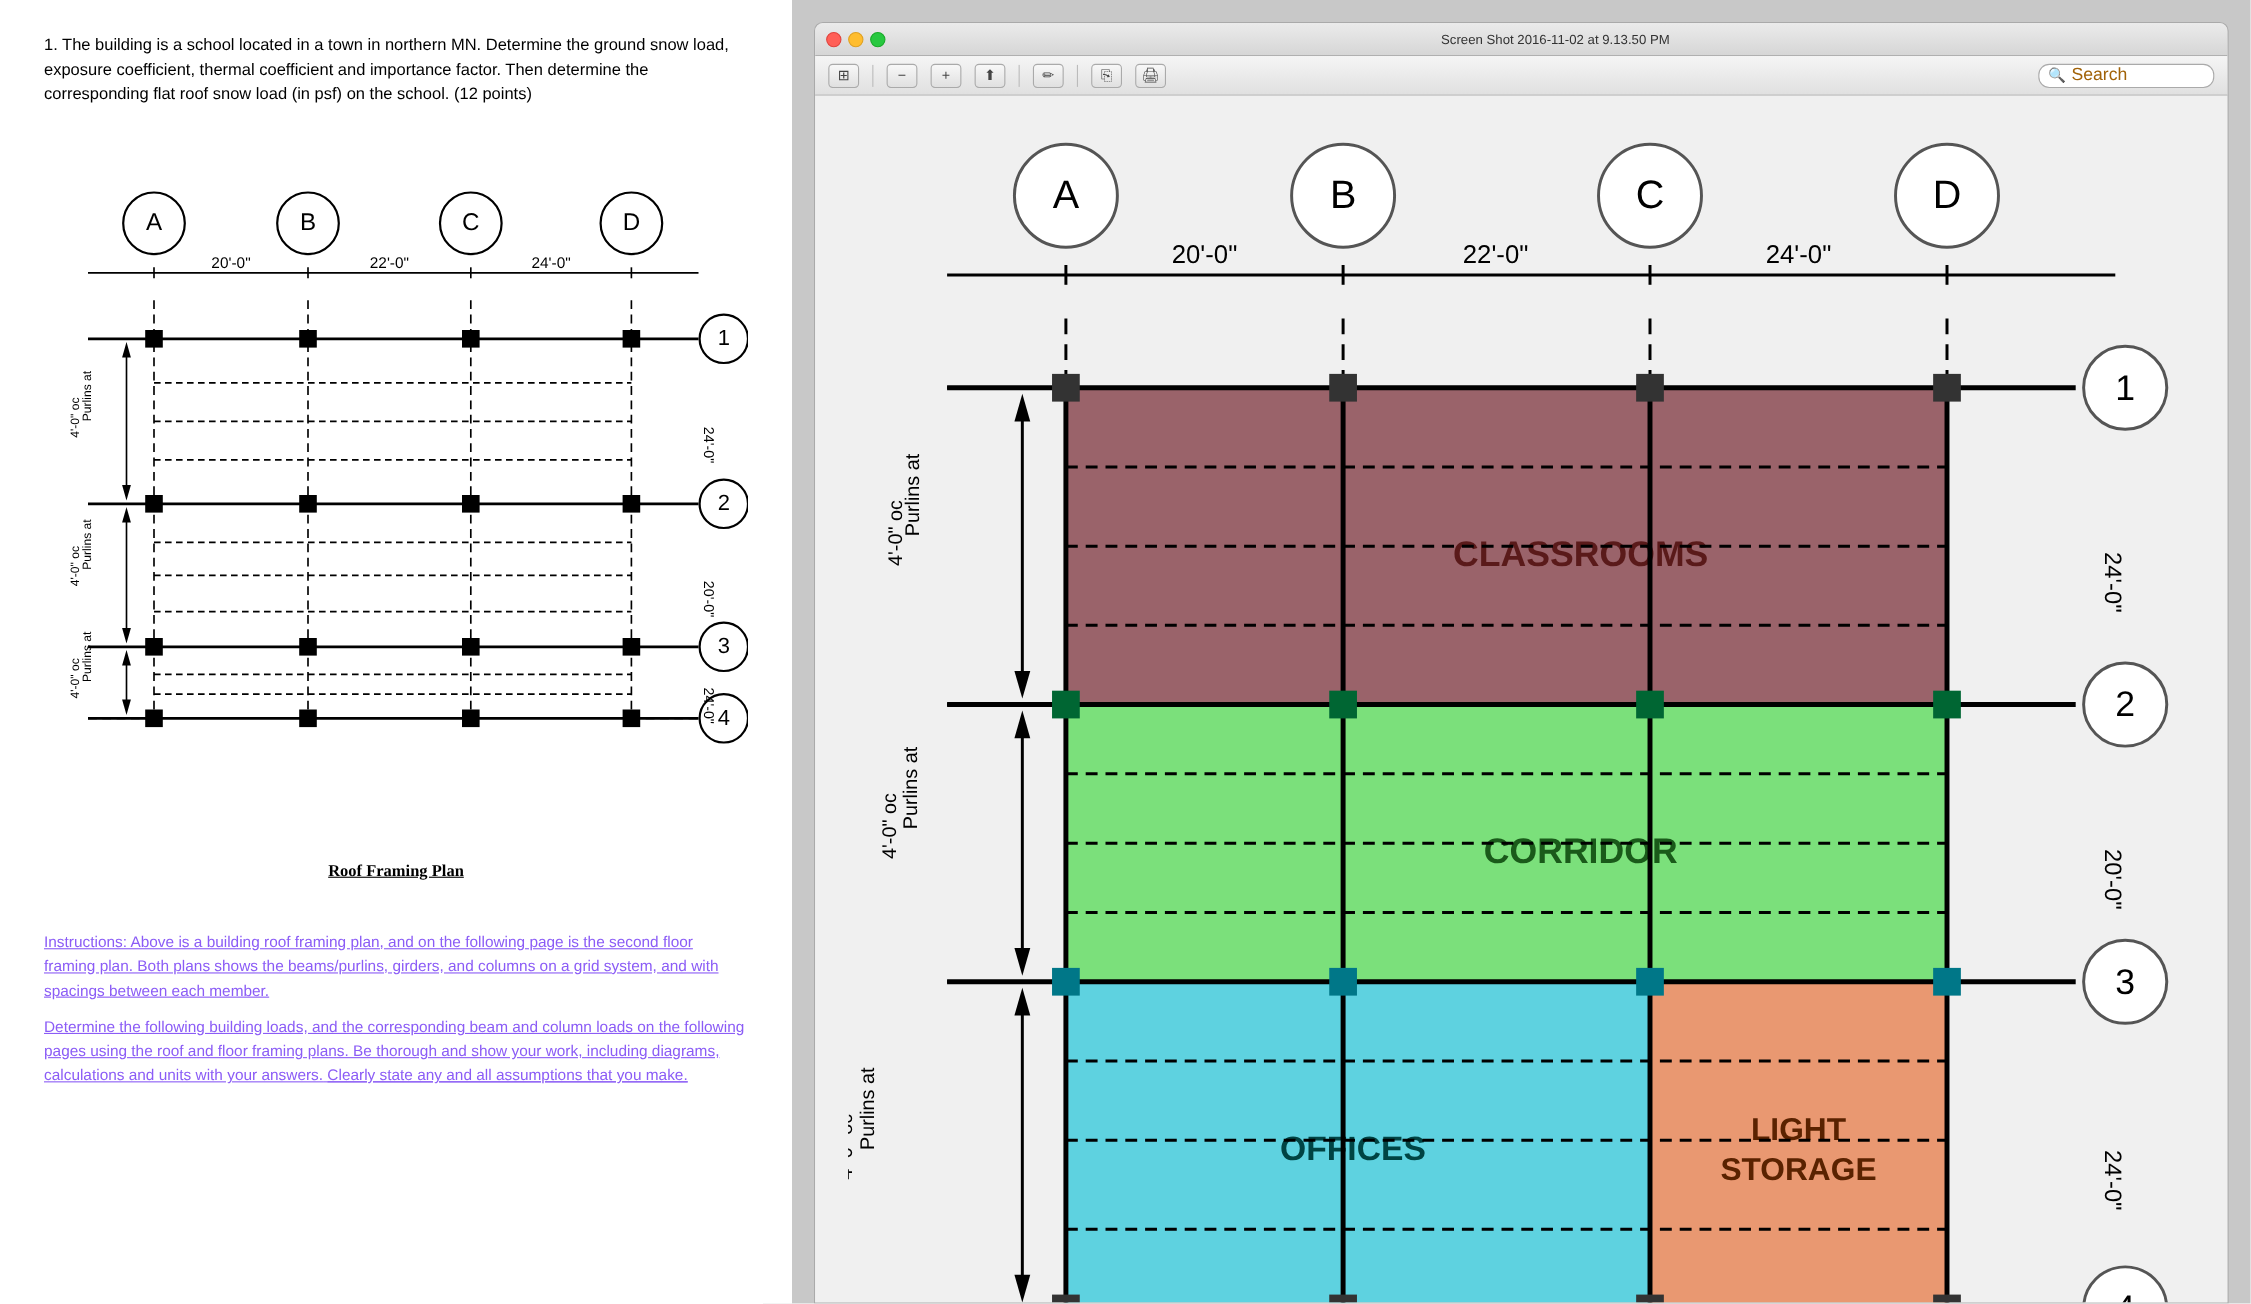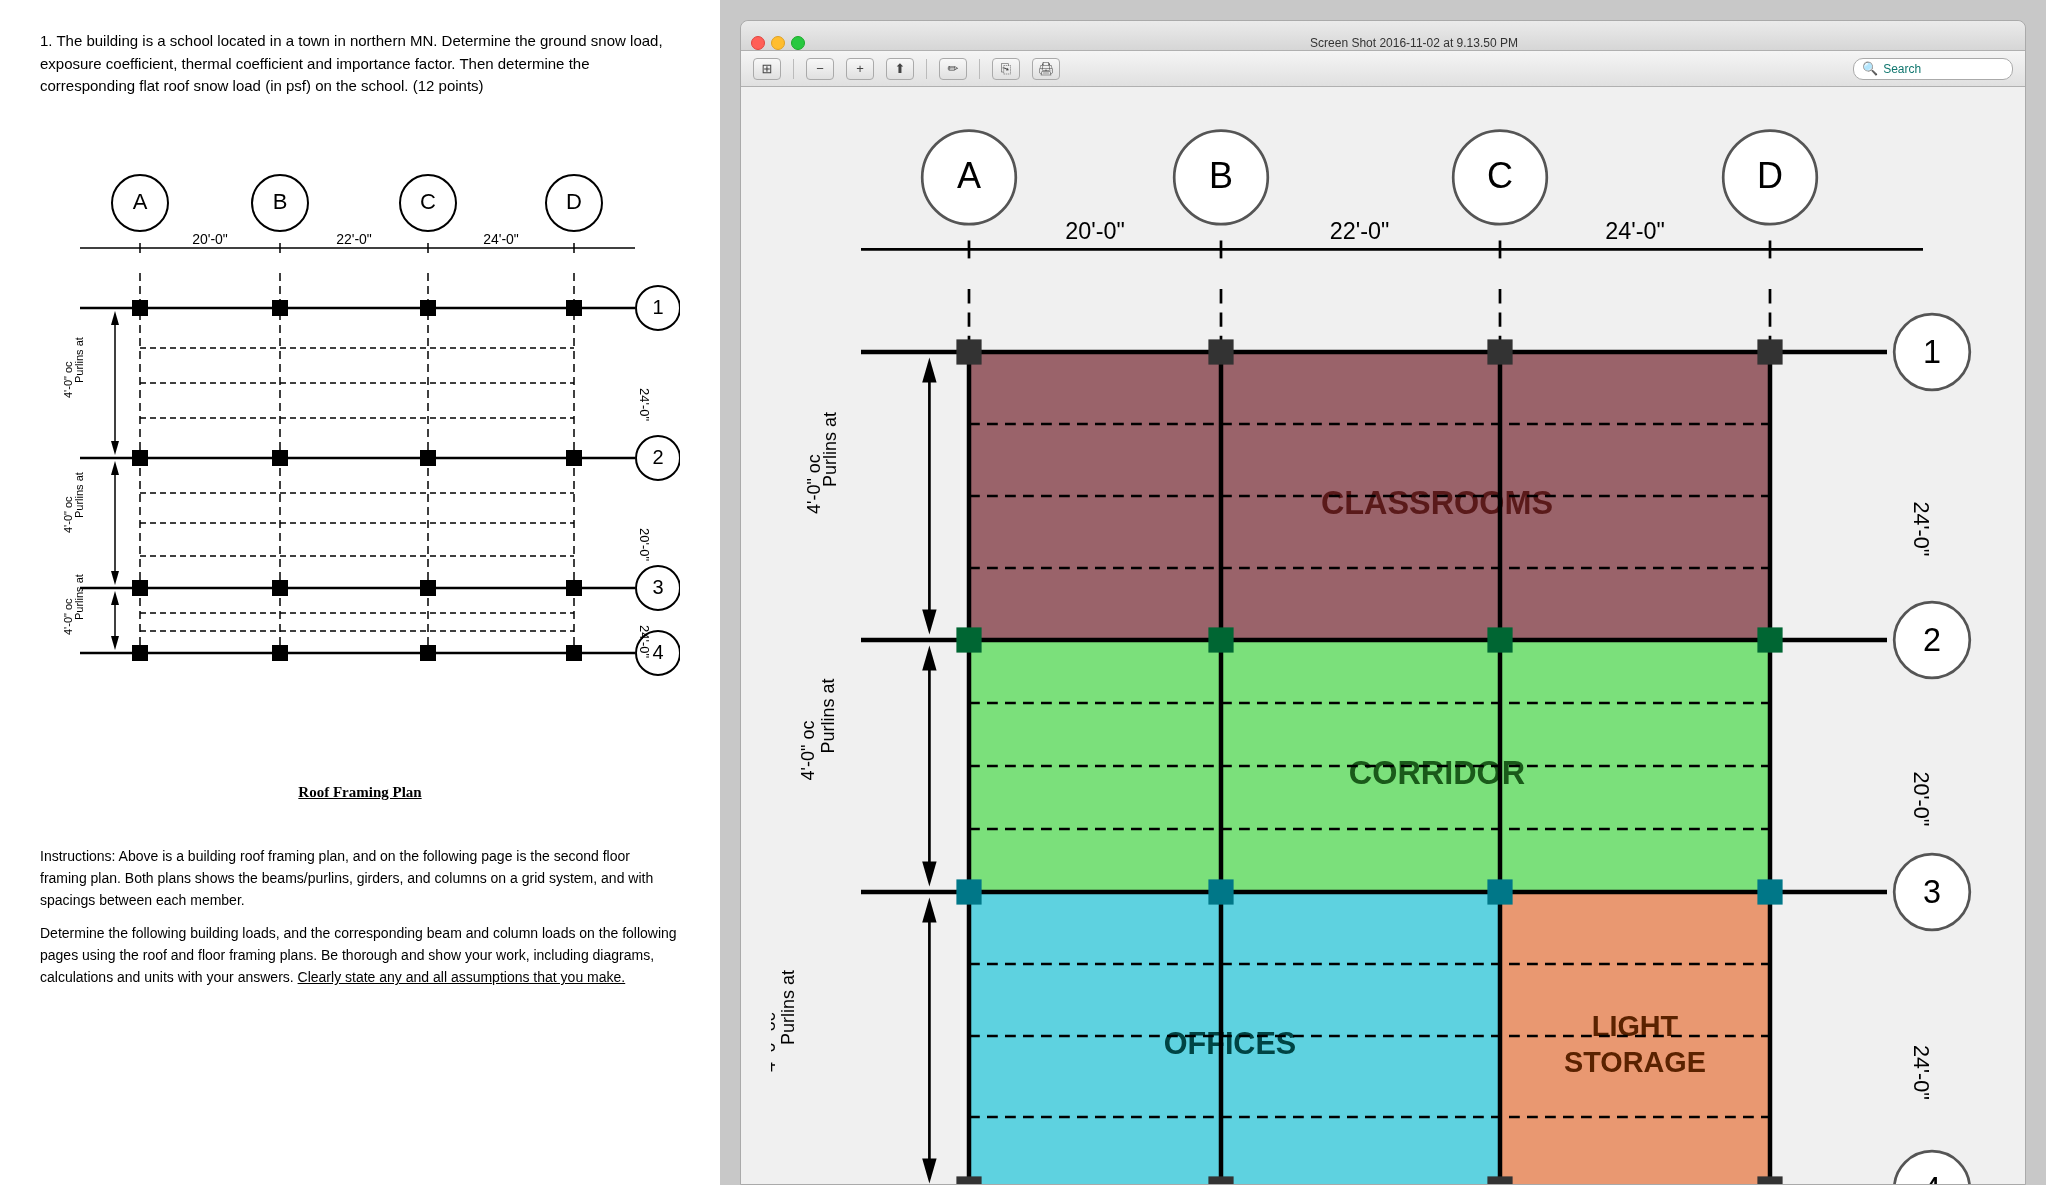--- a/index.html
+++ b/index.html
@@ -43,22 +43,23 @@
       font-size: 15px;
       font-weight: bold;
       text-decoration: underline;
       margin-bottom: 18px;
       font-family: Liberation Serif, serif;
     }
 
     .instructions-text {
       font-size: 14px;
       line-height: 1.6;
-      color: #000000;
+      color: #8b5cf6;
       margin-top: 10px;
+      text-decoration: underline;
     }
     .instructions-text p {
       margin-bottom: 10px;
     }
     .instructions-text .underline {
       text-decoration: underline;
     }
 
     
     .diagram-svg {
@@ -86,21 +87,21 @@
       display: flex;
       flex-direction: column;
       overflow: hidden;
     }
 
     .window-titlebar {
       background: linear-gradient(to bottom, #ebebeb, #d6d6d6);
       border-bottom: 1px solid #b0b0b0;
       height: 30px;
       display: flex;
-      align-items: flex-end;
+      align-items: center;
       padding: 0 10px;
       border-radius: 8px 8px 0 0;
       gap: 8px;
     }
 
     .traffic-lights {
       display: flex;
       gap: 6px;
     }
 
@@ -346,21 +347,21 @@
       <div class="toolbar-btn">+</div>
       <div class="toolbar-btn">⬆</div>
       <div class="toolbar-divider"></div>
       <div class="toolbar-btn">✏</div>
       <div class="toolbar-divider"></div>
       <div class="toolbar-btn">⎘</div>
       <div class="toolbar-btn">🖨</div>
       <div class="toolbar-spacer"></div>
       <div class="search-box">
         <span style="font-size:13px;">🔍</span>
-        <span style="font-size:12px;color:#0f766e;">Search</span>
+        <span style="font-size:16px;color:#a16207;">Search</span>
       </div>
     </div>
 
     <div class="window-content">
       <div class="floor-plan-diagram">
         <svg class="floor-plan-svg" viewBox="0 0 680 700">
 
           <circle cx="110" cy="38" r="26" fill="white" stroke="#555" stroke-width="1.5"></circle>
           <text x="110" y="44" text-anchor="middle" font-size="20" font-family="Arial">A</text>
 

